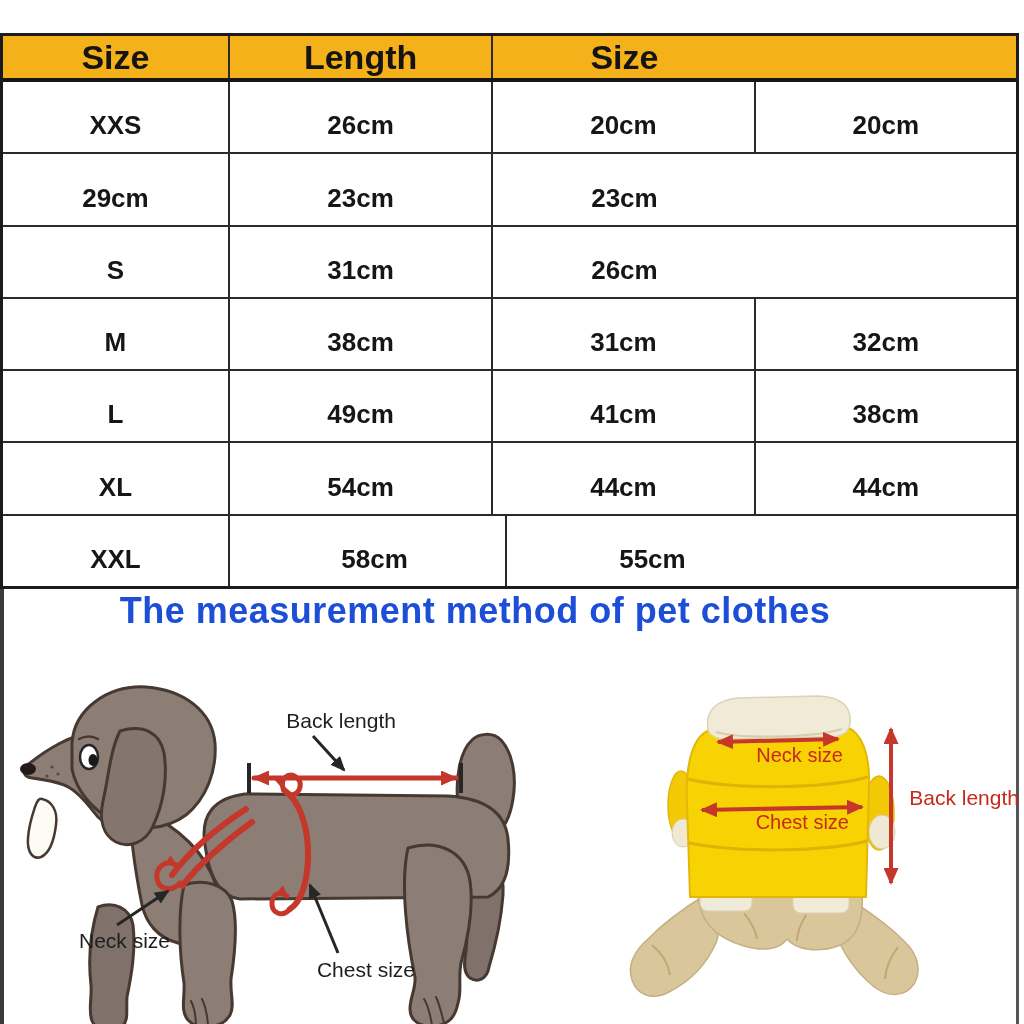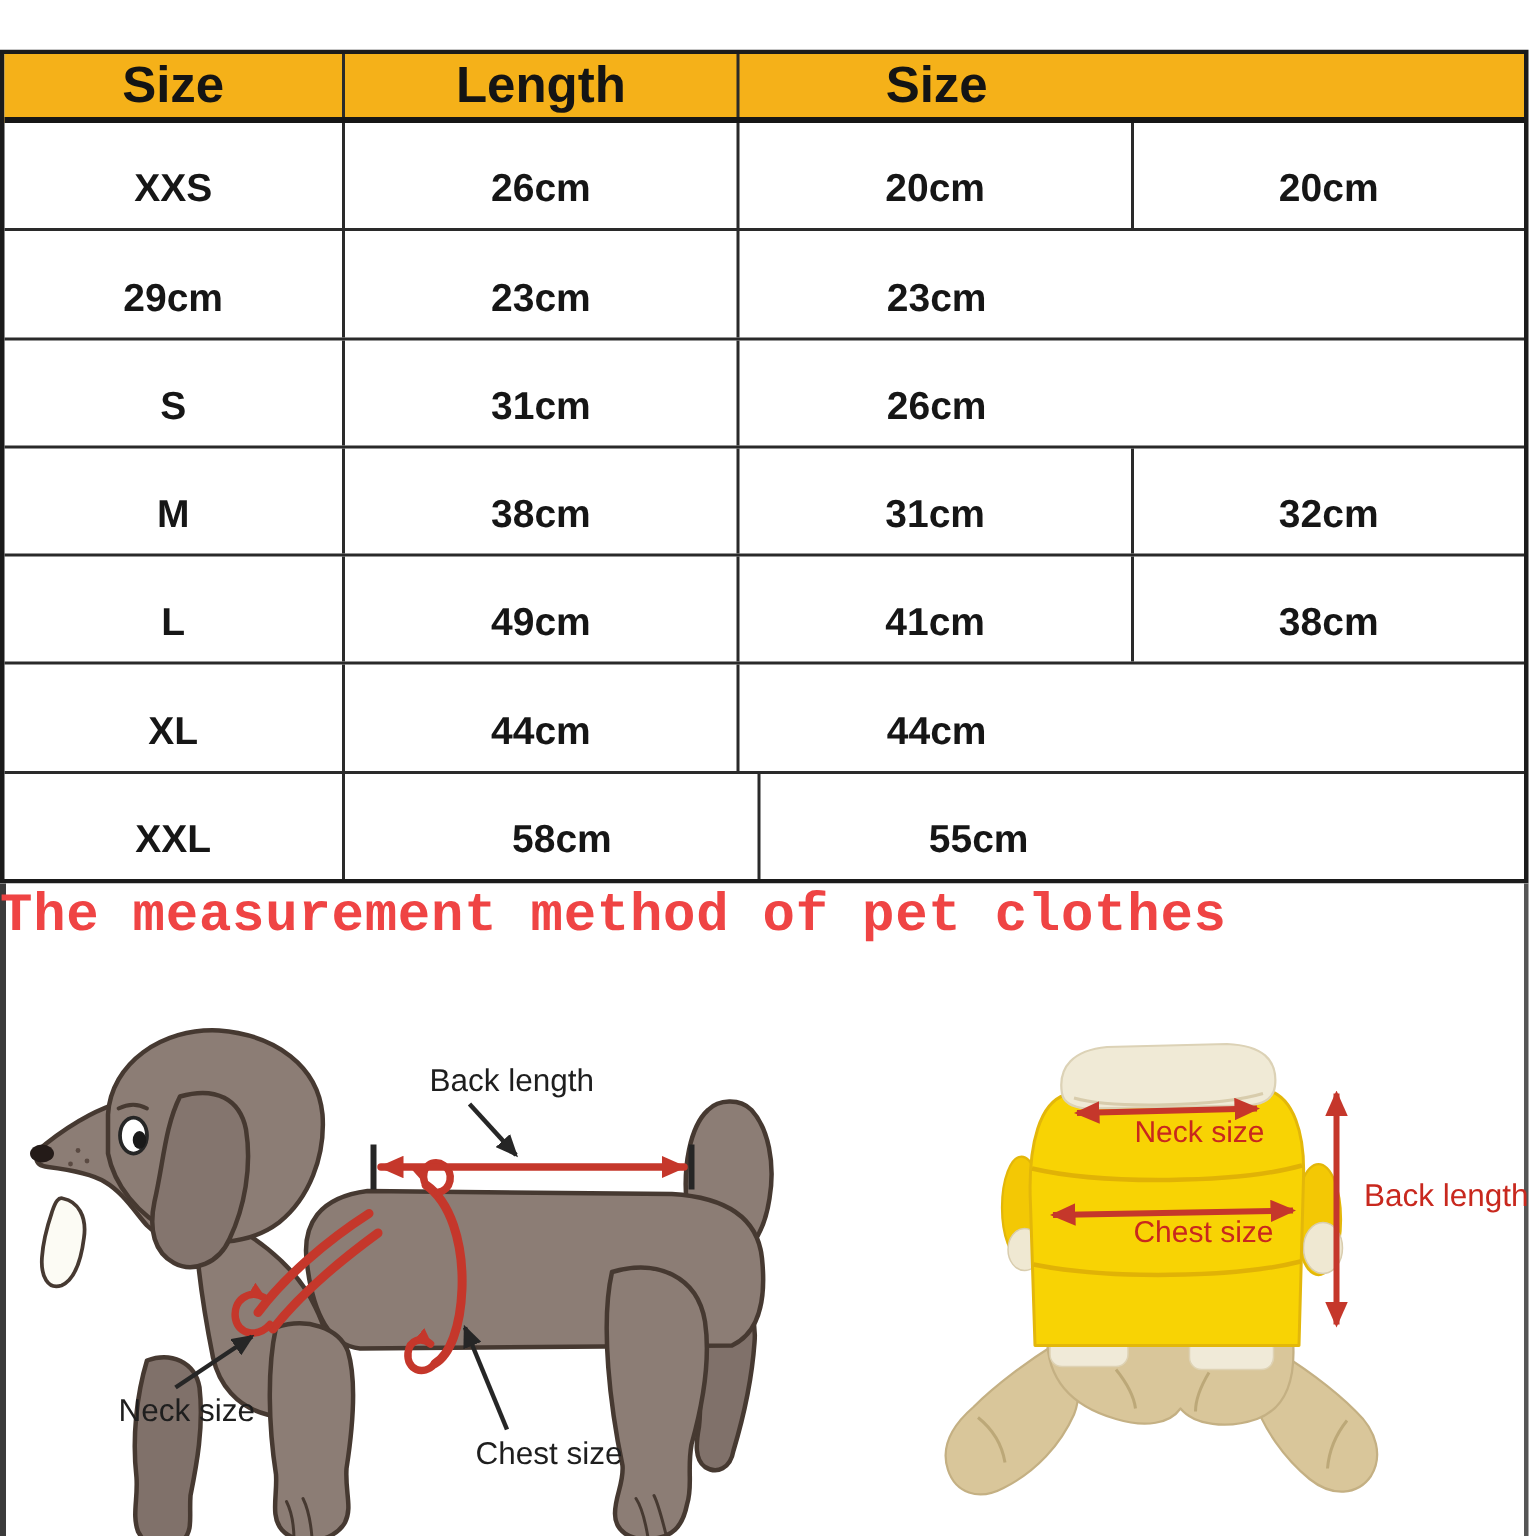--- a/index.html
+++ b/index.html
@@ -35,22 +35,22 @@
     padding-bottom:11px;font-weight:bold;font-size:26px;color:#161616;
     border-right:2px solid #2a2a2a;box-sizing:border-box;
   }
   .td:last-child{border-right:none;}
   
   .panel{
     position:absolute;left:0;top:556px;width:1019px;height:457px;background:#ffffff;
     border-left:4px solid #3b3b3b;border-right:3px solid #555555;box-sizing:border-box;
   }
   .panel-title{
-    position:absolute;left:0;top:558px;width:950px;text-align:left;
-    font-weight:bold;font-size:36px;line-height:40px;color:#ef4444;letter-spacing:0.5px;font-family:Liberation Mono, monospace;
+    position:absolute;left:0;top:558px;width:950px;text-align:center;
+    font-weight:bold;font-size:36px;line-height:40px;color:#1d4ed8;letter-spacing:0.5px;
   }
   .bottom-dark{position:absolute;left:0;top:1013px;width:1024px;height:4px;background:#233623;}
   .bottom-light{position:absolute;left:0;top:1017px;width:1024px;height:7px;background:#C6D1C6;}
   
   .lbl{position:absolute;font-weight:normal;white-space:nowrap;text-align:right;}
   .lbl-black{color:#1e1e1e;font-size:21px;}
   .lbl-red{color:#C8281E;font-size:20px;}
   .dog-back-length{left:268px;top:676px;width:128px;}
   .dog-neck-size{left:58px;top:896px;width:112px;}
   .dog-chest-size{left:293px;top:925px;width:122px;}
@@ -94,20 +94,21 @@
         <div class="td">32cm</div>
       </div>
       <div class="trow">
         <div class="td">L</div>
         <div class="td">49cm</div>
         <div class="td">41cm</div>
         <div class="td">38cm</div>
       </div>
       <div class="trow">
         <div class="td">XL</div>
+        <div class="td">54cm</div>
         <div class="td">44cm</div>
         <div class="td">44cm</div>
       </div>
       <div class="trow">
         <div class="td">XXL</div>
         <div class="td">58cm</div>
         <div class="td">55cm</div>
       </div>
     </div>
   </div>

